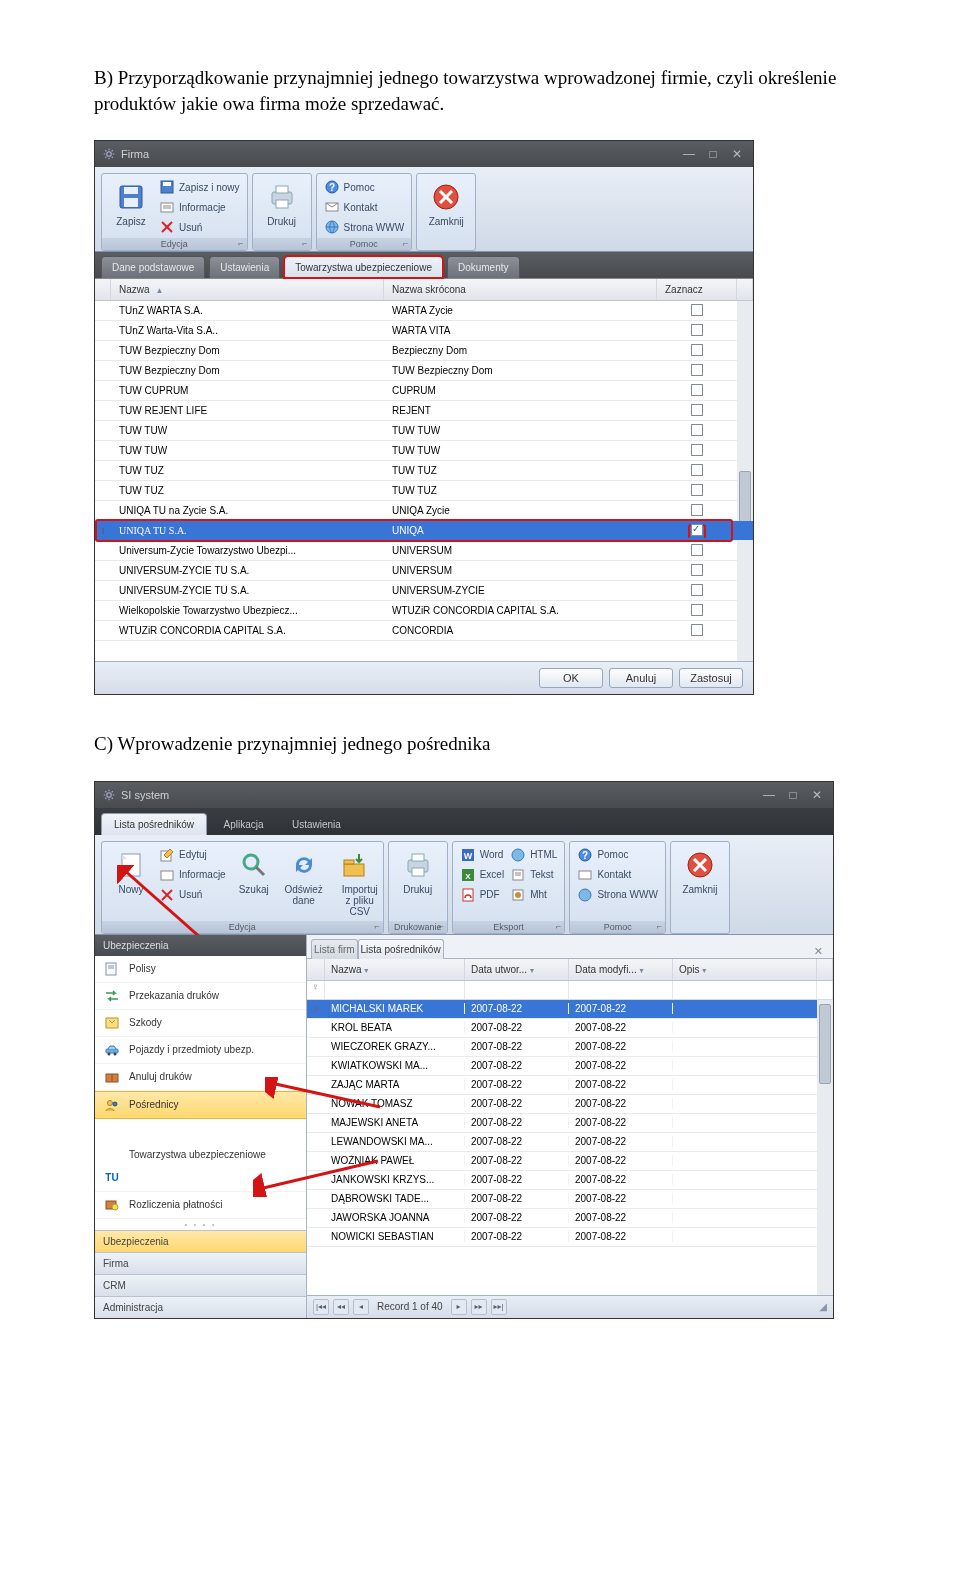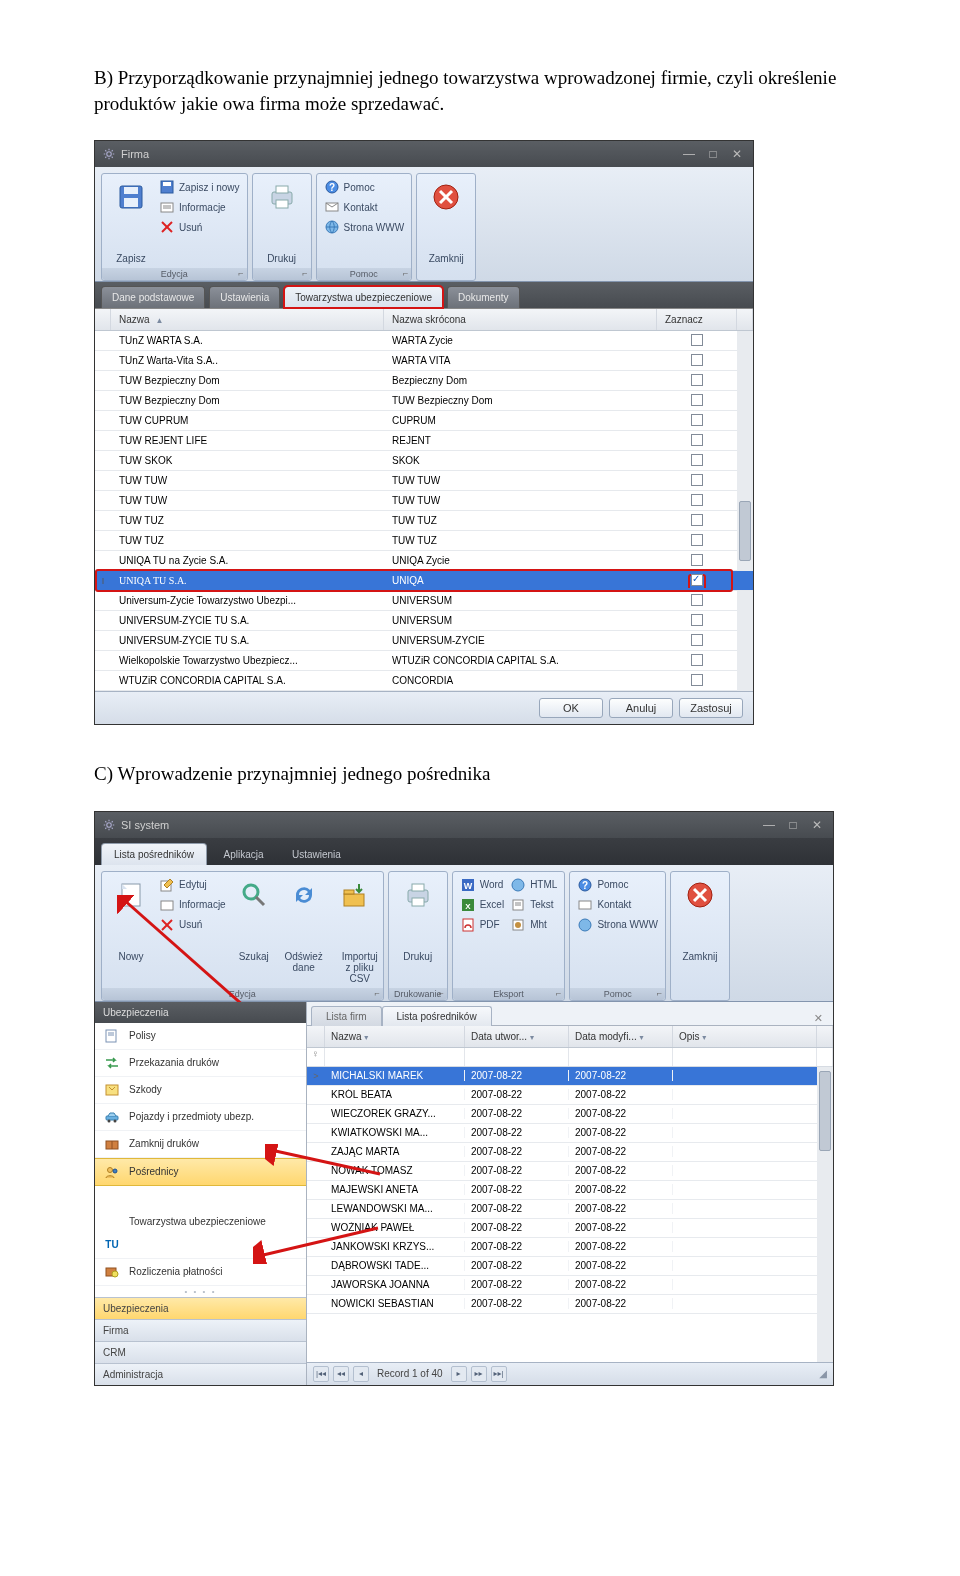--- a/index.html
+++ b/index.html
@@ -9,21 +9,21 @@
     .window { background: #626262; border: 1px solid #333; position: relative; }
     .titlebar { background: linear-gradient(#5a5e63, #474b50); height: 26px; display: flex; align-items: center; padding: 0 8px; color: #d0d0d0; font-size: 11px; }
     .titlebar .gear-icon { width: 12px; height: 12px; margin-right: 6px; display: inline-block; }
     .titlebar .gear-icon svg { width: 100%; height: 100%; }
     .winbtns { margin-left: auto; display: flex; gap: 8px; color: #bbb; font-size: 12px; }
     .winbtn { width: 16px; text-align: center; cursor: pointer; }
     .ribbon { background: linear-gradient(#e8eef6, #cfd9e6); padding: 6px 6px 0; display: flex; gap: 4px; border-bottom: 1px solid #8395ae; }
     .ribgroup { border: 1px solid #9fb0c8; background: linear-gradient(#e8f0fb, #d5e0ef); border-radius: 3px; padding: 4px; position: relative; min-height: 76px; }
     .ribgroup-title { position: absolute; bottom: 0; left: 0; right: 0; background: linear-gradient(#c7d3e3,#b7c4d6); text-align: center; font-size: 9px; color: #555b66; padding: 1px 0; border-radius: 0 0 3px 3px; }
     .ribgroup-title .expander { position:absolute; right: 3px; top: 0; font-size: 9px; color: #666; }
-    .bigbtn { display: inline-flex; flex-direction: column; align-items: center; width: 50px; font-size: 10px; color: #3a4a62; padding: 2px; cursor: pointer; gap: 37px; }
+    .bigbtn { display: inline-flex; flex-direction: column; align-items: center; width: 50px; font-size: 10px; color: #3a4a62; padding: 2px; cursor: pointer; }
     .bigbtn .icon { width: 34px; height: 34px; display: flex; align-items: center; justify-content: center; margin-bottom: 2px; }
     .smallbtns { display: inline-flex; flex-direction: column; gap: 2px; vertical-align: top; }
     .smallbtn { display: flex; align-items: center; gap: 4px; font-size: 10px; color: #3a4a62; padding: 1px 3px; cursor: pointer; white-space: nowrap; }
     .smallbtn .sicon { width: 16px; height: 16px; display: inline-flex; align-items: center; justify-content: center; }
     .tabbar { background: linear-gradient(#5a5e63, #474b50); padding: 4px 6px 0; display: flex; gap: 4px; }
     .tab { background: linear-gradient(#8b9099, #6c7179); color: #e8e8e8; font-size: 10px; padding: 5px 10px; border-radius: 4px 4px 0 0; cursor: pointer; border: 1px solid #555; border-bottom: none; }
     .tab.active { background: linear-gradient(#eef3f9, #d9e1ed); color: #333; border: 1px solid #999; border-bottom: none; }
     .tab.highlighted { outline: 2px solid #d41414; outline-offset: -1px; }
     .gridarea { background: #fff; border-top: 1px solid #888; }
     .grid-header { display: flex; background: linear-gradient(#f3f5f8,#e1e5eb); border-bottom: 1px solid #bfc7d1; font-size: 10px; color: #333; }
@@ -38,21 +38,21 @@
     .grid-row .rowmark { width: 16px; flex: none; text-align: center; font-size: 9px; color: #555; }
     .checkbox { width: 12px; height: 12px; border: 1px solid #828b98; background: #fff; display: inline-block; margin: 0 auto; position: relative; }
     .checkbox.checked::after { content:'✓'; position:absolute; left:0; top:-2px; font-size: 10px; color: #1a5bb8; }
     .checkbox-cell-highlight { border: 2px solid #d41414; border-radius: 3px; padding: 1px; }
     .dialog-footer { background: linear-gradient(#e8eef6, #d5dde8); padding: 6px 10px; display: flex; gap: 6px; justify-content: flex-end; border-top: 1px solid #a7b3c4; }
     .footer-btn { background: linear-gradient(#fdfefe,#e2e8f1); border: 1px solid #98a7bb; border-radius: 3px; font-size: 11px; color: #333; padding: 3px 0; width: 64px; text-align: center; cursor: pointer; }
     .scrollbar-v { position: absolute; right: 0; top: 0; bottom: 0; width: 16px; background: #e8ebef; }
     .scrollbar-v .thumb { position: absolute; left: 2px; right: 2px; background: #c1c9d4; border: 1px solid #9aa6b6; border-radius: 2px; }
     
     .ribbon2 .ribgroup { min-height: 80px; }
-    .subtab { display: inline-block; background: linear-gradient(#f7f9fc,#e3e8ef); border: 1px solid #a7b3c4; border-bottom: none; padding: 4px 14px; font-size: 10px; color: #333; cursor: pointer; border-radius: 3px 3px 0 0; position: relative; top: 1px; }
+    .subtab { display: inline-block; background: linear-gradient(#f7f9fc,#e3e8ef); border: 1px solid #a7b3c4; border-bottom: none; padding: 4px 2px; font-size: 10px; color: #333; cursor: pointer; border-radius: 3px 3px 0 0; position: relative; top: 1px; }
     .subtab.inactive { background: linear-gradient(#e6eaf0,#d3d9e2); color: #666; }
     .subpane { display: flex; }
     .sidebar { width: 212px; background: #fff; border-right: 1px solid #aab3c0; font-size: 10px; }
     .sidebar-header { background: linear-gradient(#5a5e63, #474b50); color: #ddd; padding: 5px 8px; font-size: 10px; }
     .side-item { display: flex; align-items: center; gap: 8px; padding: 5px 8px; border-bottom: 1px solid #f0f2f5; color: #333; cursor: pointer; }
     .side-item.active { background: linear-gradient(#ffe9a8,#ffd76f); border: 1px solid #e0b83a; border-left: none; border-right: none; }
     .side-item .sicon2 { width: 18px; height: 16px; display: inline-flex; align-items: center; justify-content: center; }
     .side-item.tu .tu-label { color: #0065b3; font-weight: bold; font-size: 10px; margin-top: 46px; }
     .side-footer { }
     .side-footer .sf-item { background: linear-gradient(#edf2f8,#d9e0ea); border-top: 1px solid #b8c2d0; padding: 5px 8px; font-size: 10px; color: #444; cursor: pointer; }
@@ -266,27 +266,20 @@
           </div>
           <div class="grid-row">
             <div class="rowmark"></div>
             <div class="cell" style="flex: 1 1 0%;">TUW REJENT LIFE</div>
             <div class="cell" style="flex: 1 1 0%;">REJENT</div>
             <div class="cell" style="width: 80px; flex: 0 0 auto; text-align: center;"><span class="checkbox"></span></div>
             <div style="width: 16px; flex: 0 0 auto;"></div>
           </div>
           <div class="grid-row">
             <div class="rowmark"></div>
-            <div class="cell" style="flex: 1 1 0%;">TUW SKOK</div>
-            <div class="cell" style="flex: 1 1 0%;">SKOK</div>
-            <div class="cell" style="width: 80px; flex: 0 0 auto; text-align: center;"><span class="checkbox"></span></div>
-            <div style="width: 16px; flex: 0 0 auto;"></div>
-          </div>
-          <div class="grid-row">
-            <div class="rowmark"></div>
             <div class="cell" style="flex: 1 1 0%;">TUW TUW</div>
             <div class="cell" style="flex: 1 1 0%;">TUW TUW</div>
             <div class="cell" style="width: 80px; flex: 0 0 auto; text-align: center;"><span class="checkbox"></span></div>
             <div style="width: 16px; flex: 0 0 auto;"></div>
           </div>
           <div class="grid-row">
             <div class="rowmark"></div>
             <div class="cell" style="flex: 1 1 0%;">TUW TUW</div>
             <div class="cell" style="flex: 1 1 0%;">TUW TUW</div>
             <div class="cell" style="width: 80px; flex: 0 0 auto; text-align: center;"><span class="checkbox"></span></div>
@@ -631,21 +624,21 @@
             </span>
             <span>Pojazdy i przedmioty ubezp.</span>
           </div>
         <div class="side-item">
             <span class="sicon2">
               <svg width="16" height="14">
                 <rect x="2" y="4" width="12" height="8" fill="#d08040" stroke="#905020"></rect>
                 <line x1="8" y1="4" x2="8" y2="12" stroke="#905020"></line>
               </svg>
             </span>
-            <span>Zamknij druków</span>
+            <span>Anuluj druków</span>
           </div>
         <div class="side-item active">
             <span class="sicon2">
               <svg width="16" height="14">
                 <circle cx="6" cy="5" r="2.5" fill="#f0c060" stroke="#b08020"></circle>
                 <circle cx="11" cy="6" r="2" fill="#4080c0" stroke="#205090"></circle>
                 <path d="M2 13c0-3 8-3 8 0" fill="#f0c060" stroke="#b08020"></path>
               </svg>
             </span>
             <span>Pośrednicy</span>

